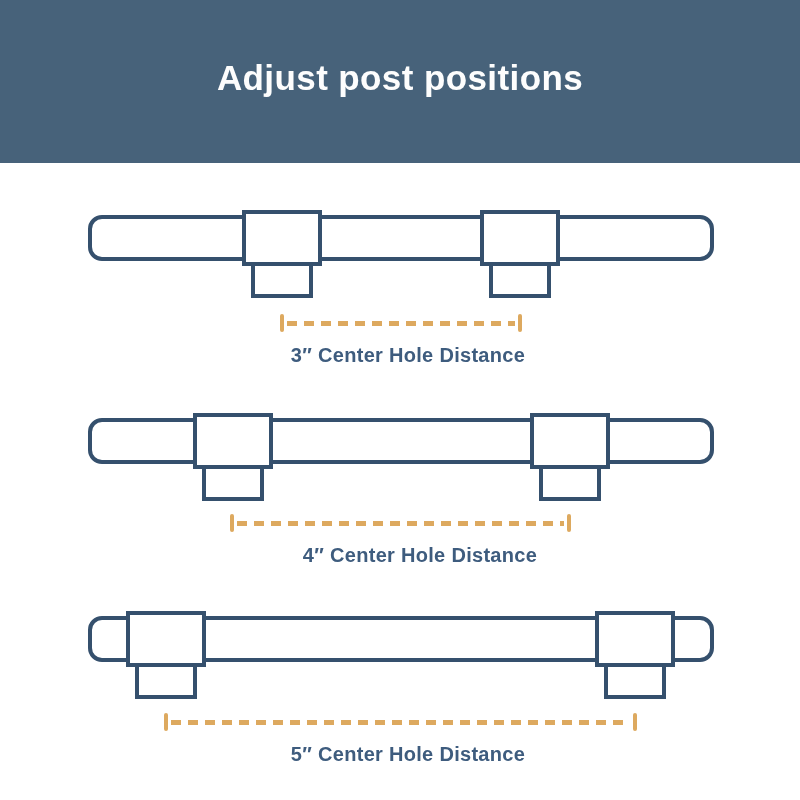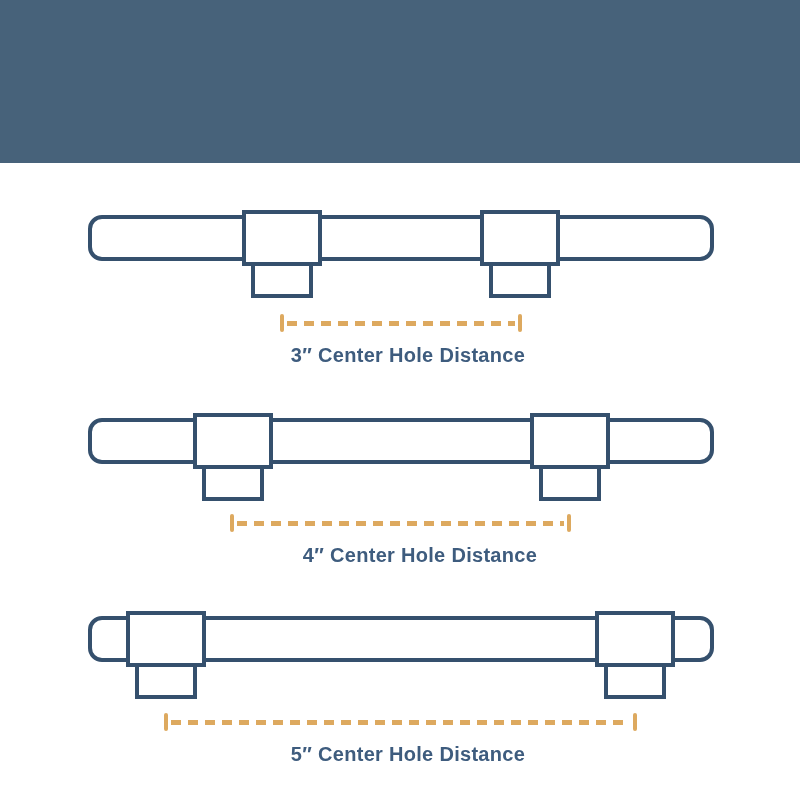--- a/index.html
+++ b/index.html
@@ -95,20 +95,21 @@
   .r3-stemL { left: 135px; top: 663px; }
   .r3-postR { left: 595px; top: 611px; }
   .r3-stemR { left: 604px; top: 663px; }
   .r3-dim   { left: 164px; top: 713px; width: 473px; }
   .r3-label { top: 743px; }
 </style>
 </head>
 <body>
 
 <header class="header">
+  <div class="line">Adjust post positions</div>
 </header>
 
 <section>
   <div class="bar r1-bar"></div>
   <div class="post-body r1-postL"></div>
   <div class="post-stem r1-stemL"></div>
   <div class="post-body r1-postR"></div>
   <div class="post-stem r1-stemR"></div>
   <div class="dim r1-dim">
     <div class="dashes"></div>

